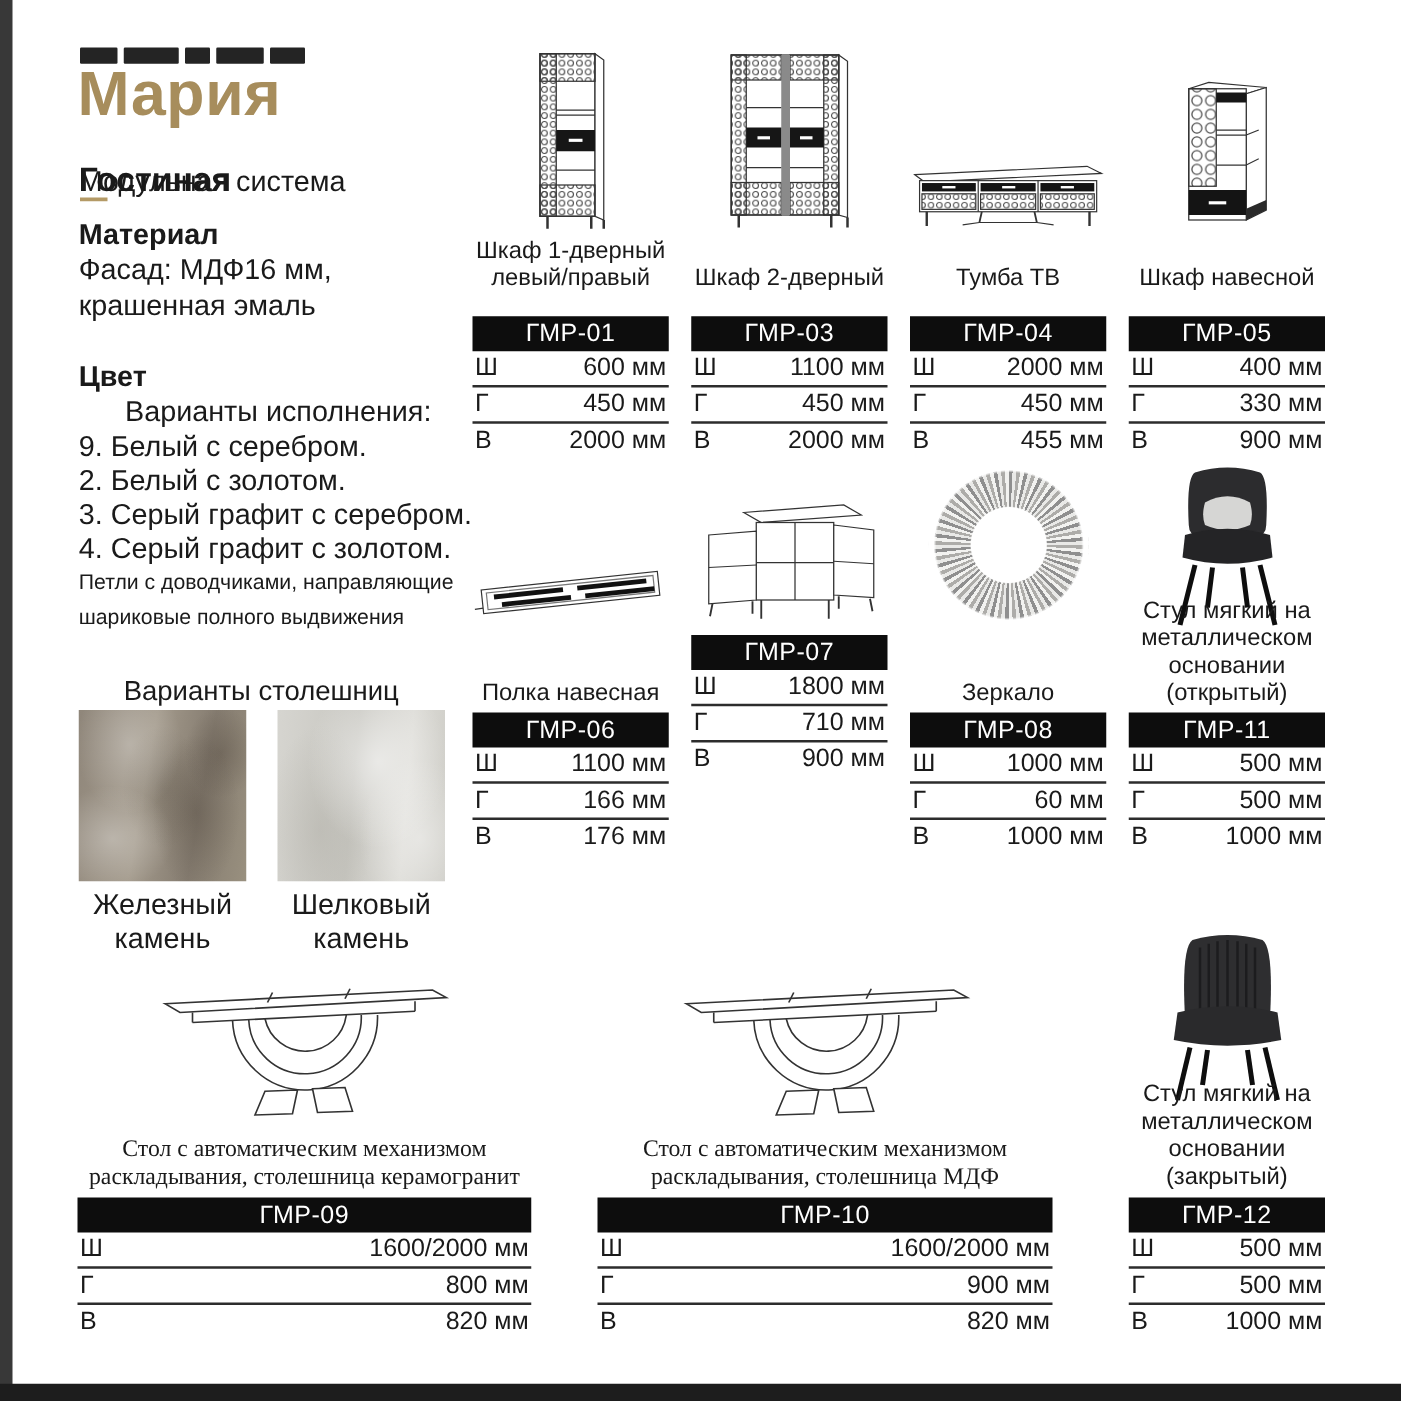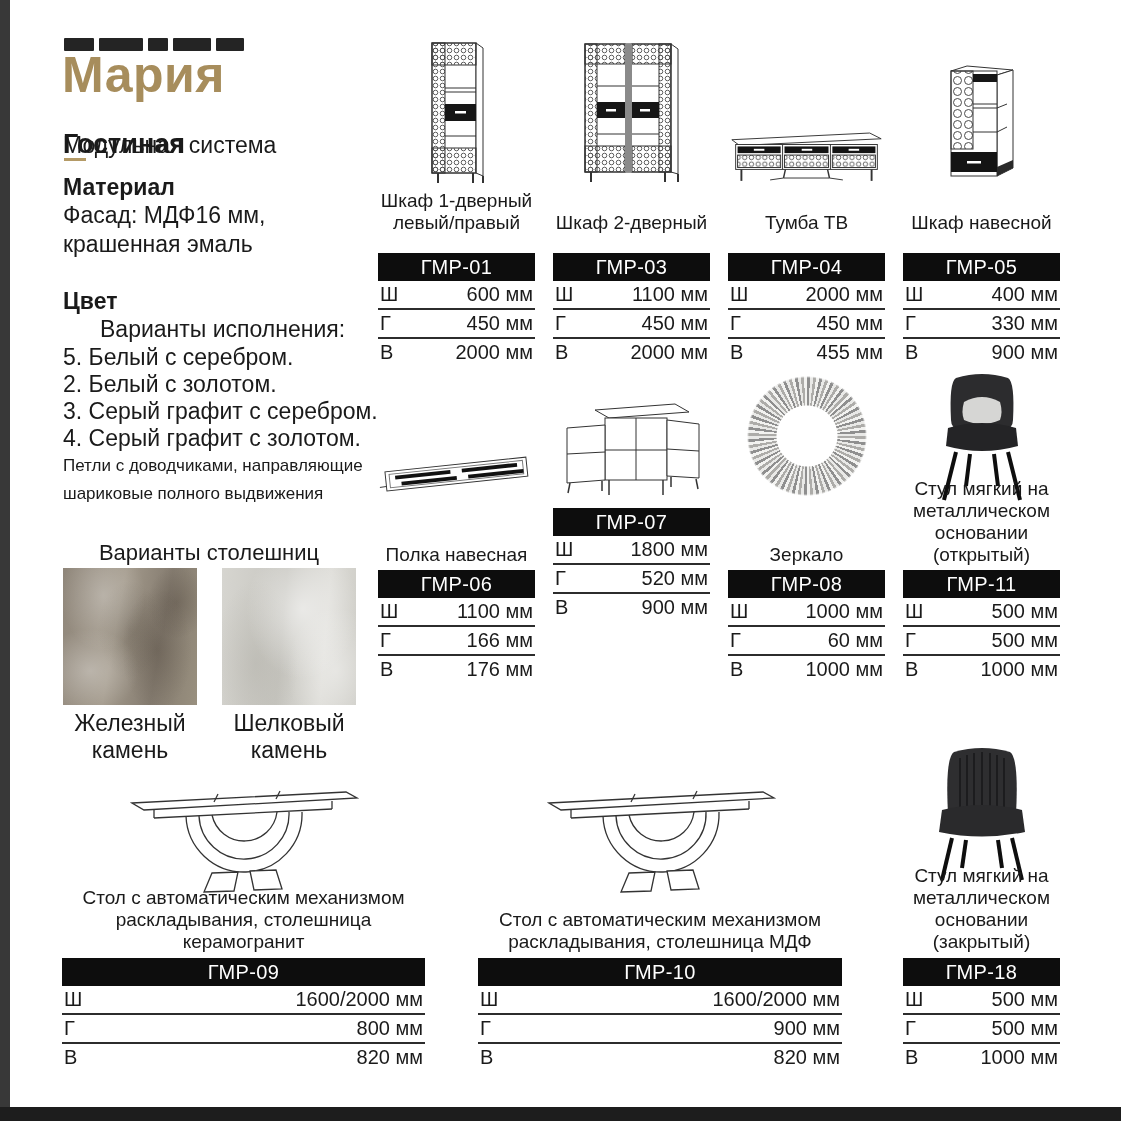--- a/index.html
+++ b/index.html
@@ -54,21 +54,21 @@
   .t12{left:903px;top:748px;}
   .img-box{display:flex;align-items:flex-end;justify-content:center;}
   .r1 .img-box{height:146px;}
   .r2 .img-box{height:136px;}
   .t9 .img-box,.t10 .img-box{height:130px;}
   .t12 .img-box{height:136px;}
   .pname{display:flex;align-items:flex-end;justify-content:center;text-align:center;
          font-size:19px;line-height:22px;}
   .r1 .pname{height:48px;}
   .r2 .pname{height:62px;}
-  .t9 .pname,.t10 .pname{height:48px;}
+  .t9 .pname,.t10 .pname{height:48px;font-family:Liberation Serif, serif;}
   .t12 .pname{height:69px;}
   .wide-name{width:190px;margin-left:-16.5px;justify-content:center;}
   .spec{width:100%;}
   .r1 .spec{margin-top:19px;}
   .r2 .spec{margin-top:4px;}
   .r3card .spec{margin-top:5px;}
   .code{height:28px;line-height:28px;background:#0d0d0d;color:#ffffff;text-align:center;
         font-size:20px;letter-spacing:.4px;}
   .srow{height:27px;display:flex;justify-content:space-between;align-items:center;
         border-bottom:2px solid #2c2c2c;font-size:20px;padding:0 2px;}
@@ -105,21 +105,21 @@
 <div class="abs category">Гостиная</div>
 <div class="abs subtitle">Модульная система</div>
 <div class="abs gold-dash"></div>
 <div class="abs h-material">Материал</div>
 <div class="abs material-lines">
   <div>Фасад: МДФ16 мм, крашенная эмаль</div>
 </div>
 <div class="abs h-color">Цвет</div>
 <div class="abs h-variants">Варианты исполнения:</div>
 <div class="abs variants">
-  <div>5. Белый с серебром.</div>
+  <div>9. Белый с серебром.</div>
   <div>2. Белый с золотом.</div>
   <div>3. Серый графит с серебром.</div>
   <div>4. Серый графит с золотом.</div>
 </div>
 <div class="abs hardware">Петли с доводчиками, направляющие шариковые полного выдвижения</div>
 <div class="abs h-countertops">Варианты столешниц</div>
 <div class="abs swatch sw1 sw-iron"></div>
 <div class="abs swatch sw2 sw-silk"></div>
 <div class="abs sw-label swl1">Железный камень</div>
 <div class="abs sw-label swl2">Шелковый камень</div>
@@ -344,21 +344,21 @@
     </svg>
   </div>
   <div class="spec">
     <div class="code">ГМР-07</div>
     <div class="srow">
         <span>Ш</span>
         <span>1800 мм</span>
       </div>
     <div class="srow">
         <span>Г</span>
-        <span>520 мм</span>
+        <span>710 мм</span>
       </div>
     <div class="srow last">
         <span>В</span>
         <span>900 мм</span>
       </div>
   </div>
 </div>
 
 <div class="card c3 r2">
   <div class="img-box">
@@ -503,21 +503,21 @@
       <g stroke="#0e0e0e" stroke-width="4">
         <line x1="26" y1="96" x2="16" y2="138"></line>
           <line x1="86" y1="96" x2="96" y2="138"></line>
         <line x1="40" y1="98" x2="36" y2="126"></line>
           <line x1="72" y1="98" x2="76" y2="126"></line>
       </g>
     </svg>
   </div>
   <div class="pname wide-name">Стул мягкий на металлическом основании (закрытый)</div>
   <div class="spec">
-    <div class="code">ГМР-18</div>
+    <div class="code">ГМР-12</div>
     <div class="srow">
         <span>Ш</span>
         <span>500 мм</span>
       </div>
     <div class="srow">
         <span>Г</span>
         <span>500 мм</span>
       </div>
     <div class="srow last">
         <span>В</span>

